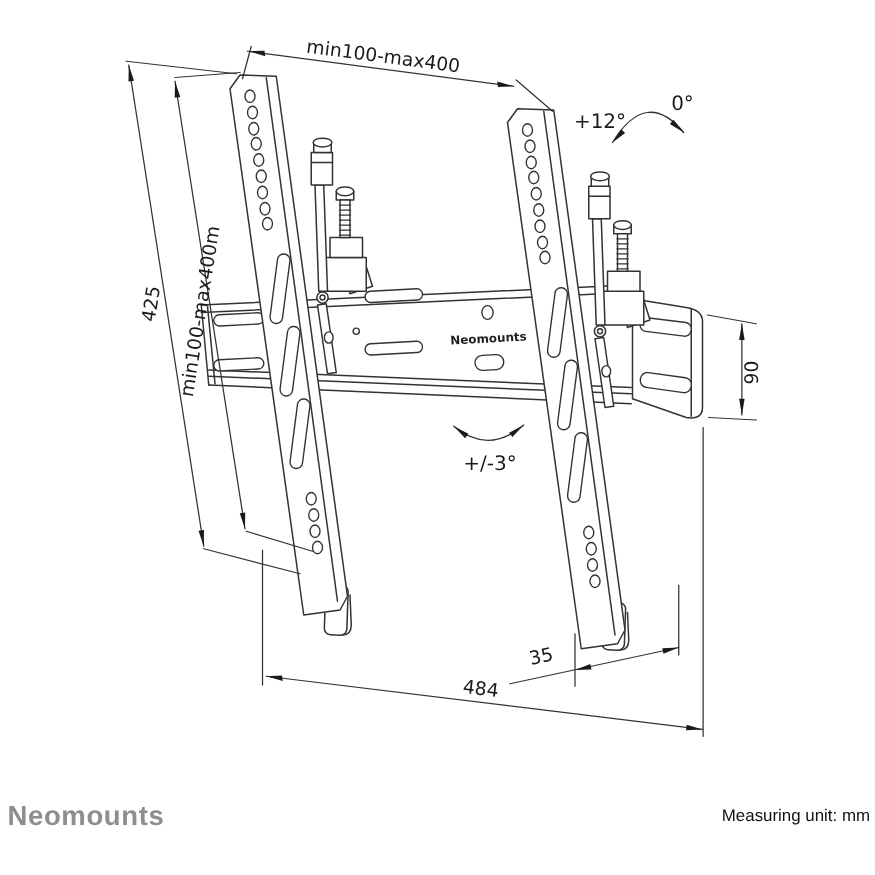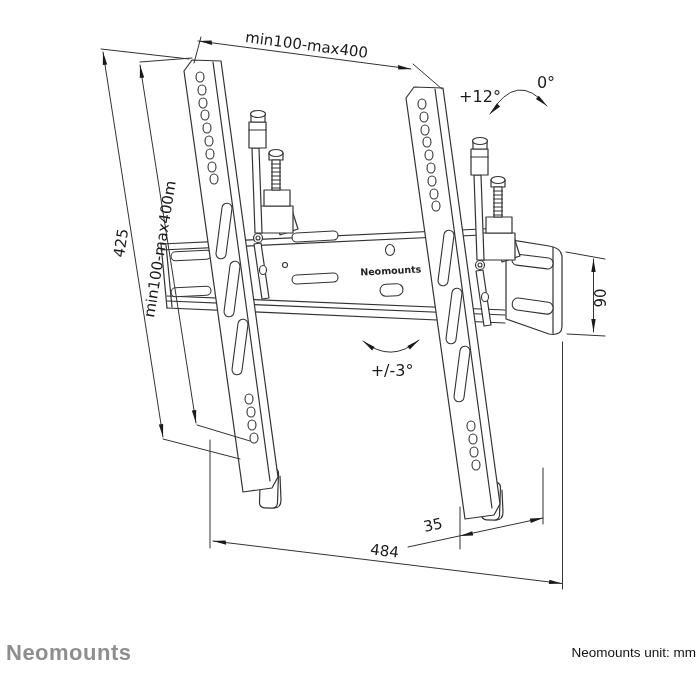--- a/index.html
+++ b/index.html
@@ -211,14 +211,14 @@
   <g>
     <path class="dl" d="M363,341 Q391,364 419,340"></path>
     <polygon class="arr" points="363,341 374.7,347 372.1,350.6"></polygon>
     <polygon class="arr" points="419,340 409.9,349.6 407.3,346.1"></polygon>
     <text class="angtxt" x="392" y="376" text-anchor="middle">+/-3°</text>
   </g>
 
 </svg>
 
 <div class="footer-brand">Neomounts</div>
-<div class="footer-unit">Neomounts unit: mm</div>
+<div class="footer-unit">Measuring unit: mm</div>
 </div>
 
 </body></html>

